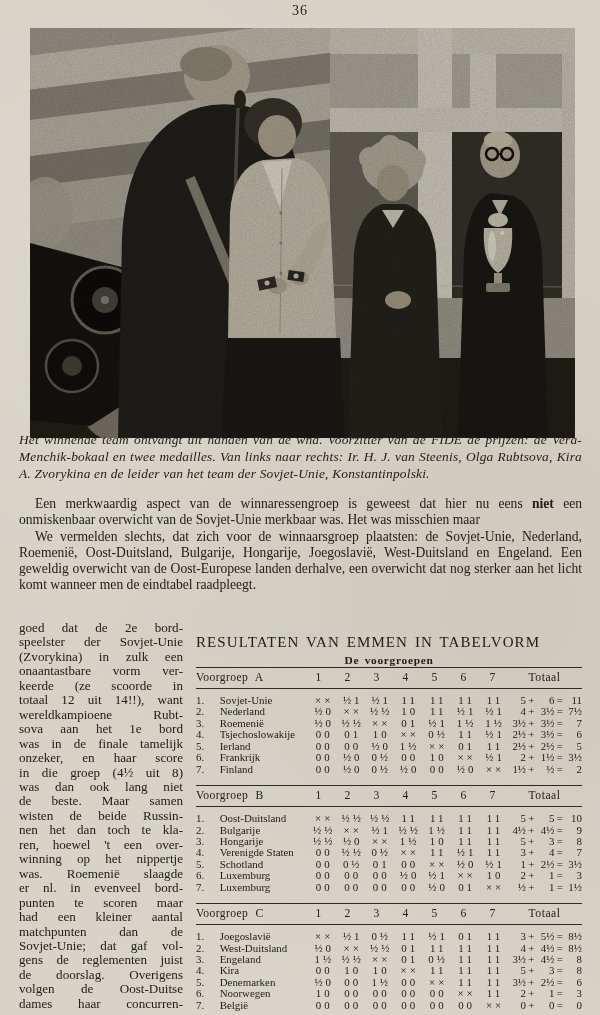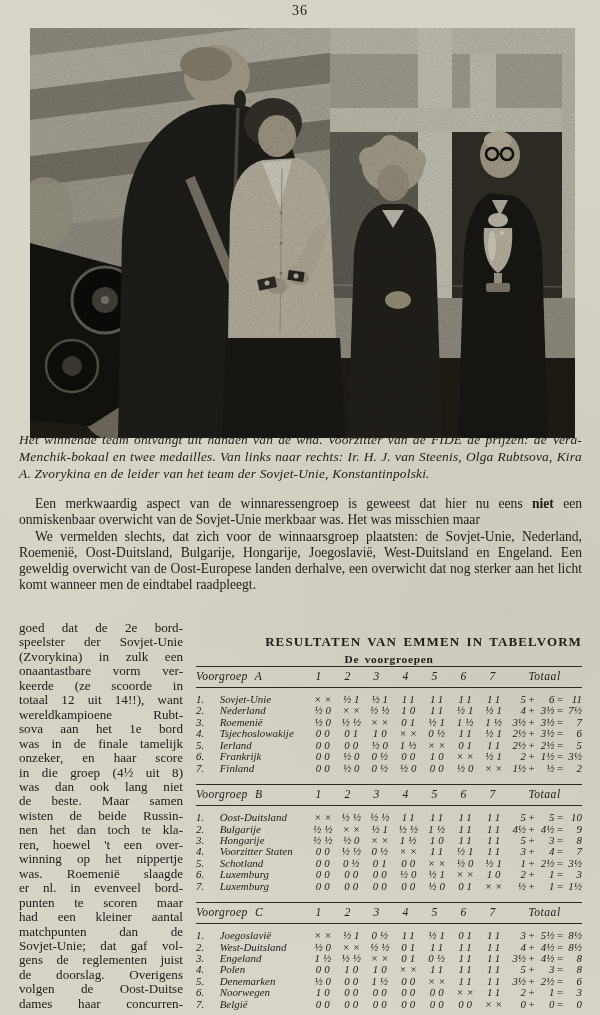--- a/index.html
+++ b/index.html
@@ -41,28 +41,28 @@
   .columns{
     position:absolute; top:621px; left:19px; width:563px; display:flex;
   }
   .leftcol{
     width:164px; flex:0 0 164px;
     font-size:13.1px; line-height:14.45px;
     white-space:pre-line; text-align:justify; text-align-last:justify;
   }
   .tables{ margin-left:13px; width:386px; flex:0 0 386px; }
   .tbl-title{
-    margin-top:13px; text-align:right; font-weight:bold;
-    font-size:13px; letter-spacing:1.1px; word-spacing:2px;
+    margin-top:13px; text-align:left; font-weight:normal;
+    font-size:15px; letter-spacing:1.1px; word-spacing:2px;
   }
   .tbl-sub{
     margin:3px 0 1px; text-align:center; font-weight:bold;
     font-size:11.4px; letter-spacing:.7px; word-spacing:2px;
   }
-  .group{ margin-bottom:9px;font-style:italic; }
+  .group{ margin-bottom:9px; }
   .g-head{
     display:flex; align-items:baseline;
     border-top:1.6px solid #2e2b25; border-bottom:1.6px solid #2e2b25;
     padding:3px 0 4px; font-size:11.6px;
   }
   .g-label{ width:108px; letter-spacing:.4px; word-spacing:4px; }
   .g-cellh{ width:29px; text-align:center; }
   .g-totlabel{ flex:1; text-align:center; letter-spacing:.5px; }
   .g-rows{ padding:5px 0 2px; }
   .g-row{ display:flex; align-items:baseline; height:11.45px; font-size:10.9px; white-space:nowrap; }
@@ -433,21 +433,21 @@
               <span class="g-cell">11</span>
               <span class="g-a">5</span>
               <span class="g-op">+</span>
               <span class="g-b">3</span>
               <span class="g-eq">=</span>
               <span class="g-sum">8</span>
             </div>
 
             <div class="g-row">
               <span class="g-num">4.</span>
-              <span class="g-name">Voorzitter Staten</span>
+              <span class="g-name">Verenigde Staten</span>
               <span class="g-cell">00</span>
               <span class="g-cell">½½</span>
               <span class="g-cell">0½</span>
               <span class="g-cell">××</span>
               <span class="g-cell">11</span>
               <span class="g-cell">½1</span>
               <span class="g-cell">11</span>
               <span class="g-a">3</span>
               <span class="g-op">+</span>
               <span class="g-b">4</span>
@@ -570,21 +570,21 @@
               <span class="g-cell">11</span>
               <span class="g-a">3½</span>
               <span class="g-op">+</span>
               <span class="g-b">4½</span>
               <span class="g-eq">=</span>
               <span class="g-sum">8</span>
             </div>
 
             <div class="g-row">
               <span class="g-num">4.</span>
-              <span class="g-name">Polen</span>
+              <span class="g-name">Kira</span>
               <span class="g-cell">00</span>
               <span class="g-cell">10</span>
               <span class="g-cell">10</span>
               <span class="g-cell">××</span>
               <span class="g-cell">11</span>
               <span class="g-cell">11</span>
               <span class="g-cell">11</span>
               <span class="g-a">5</span>
               <span class="g-op">+</span>
               <span class="g-b">3</span>

